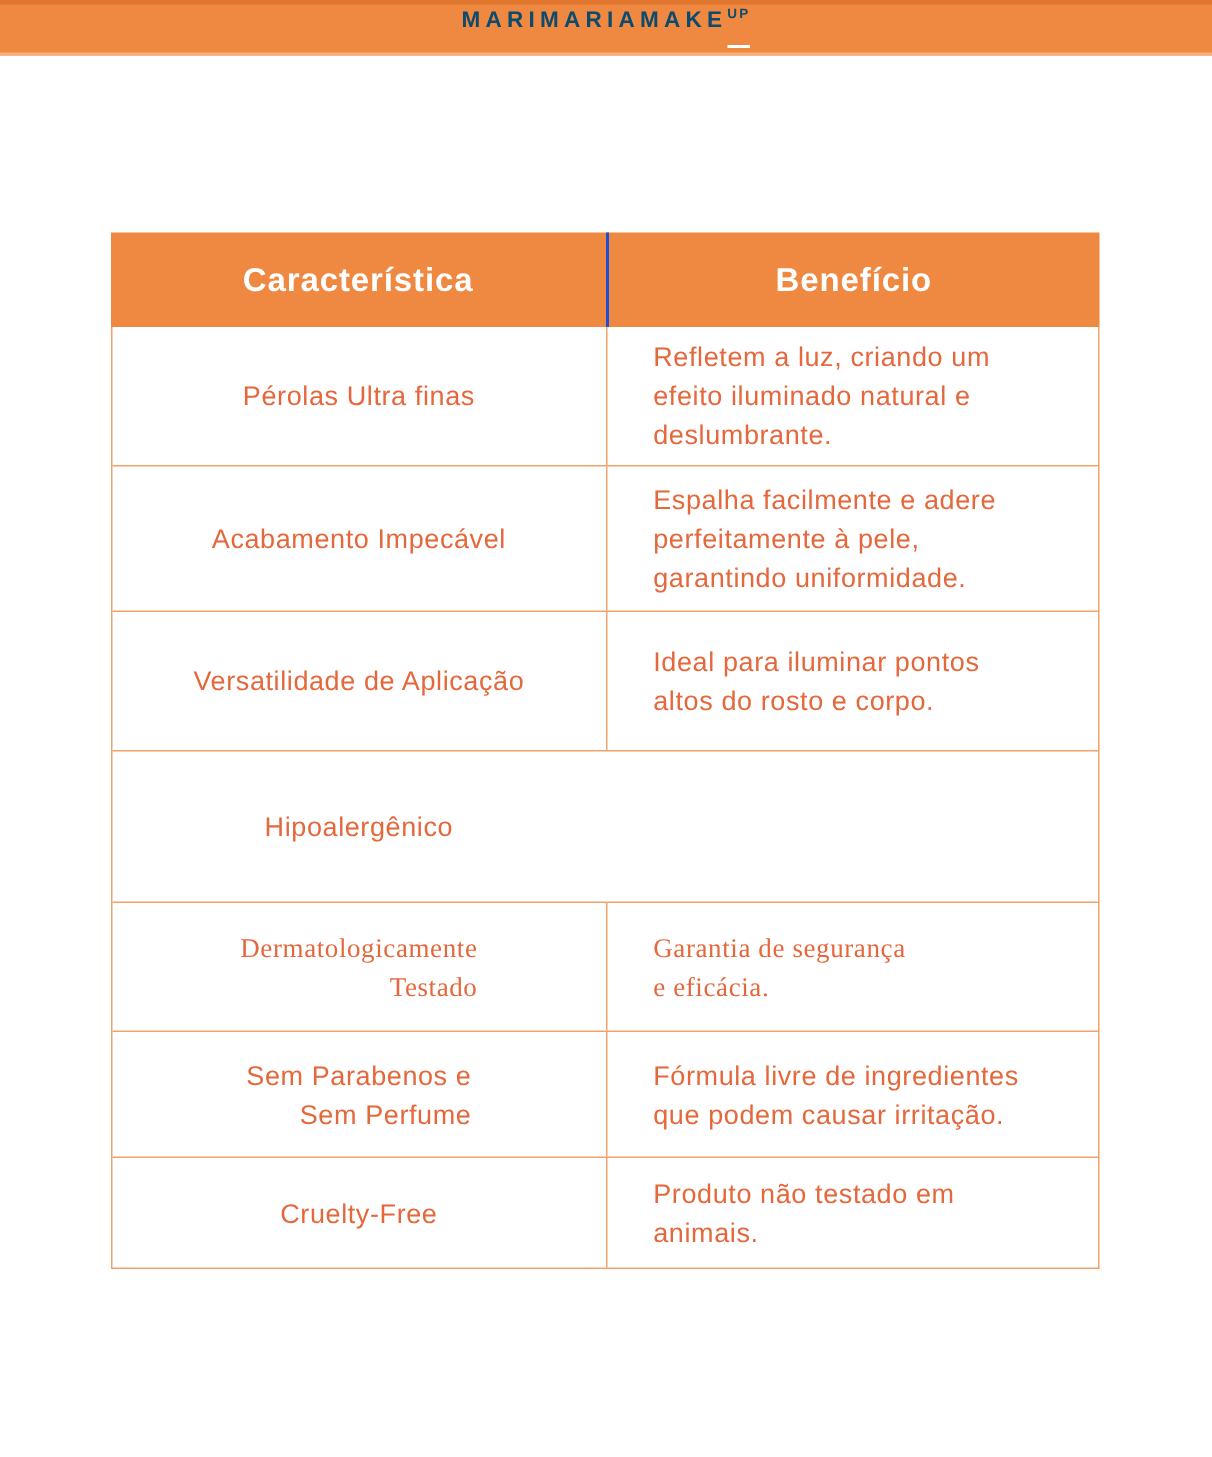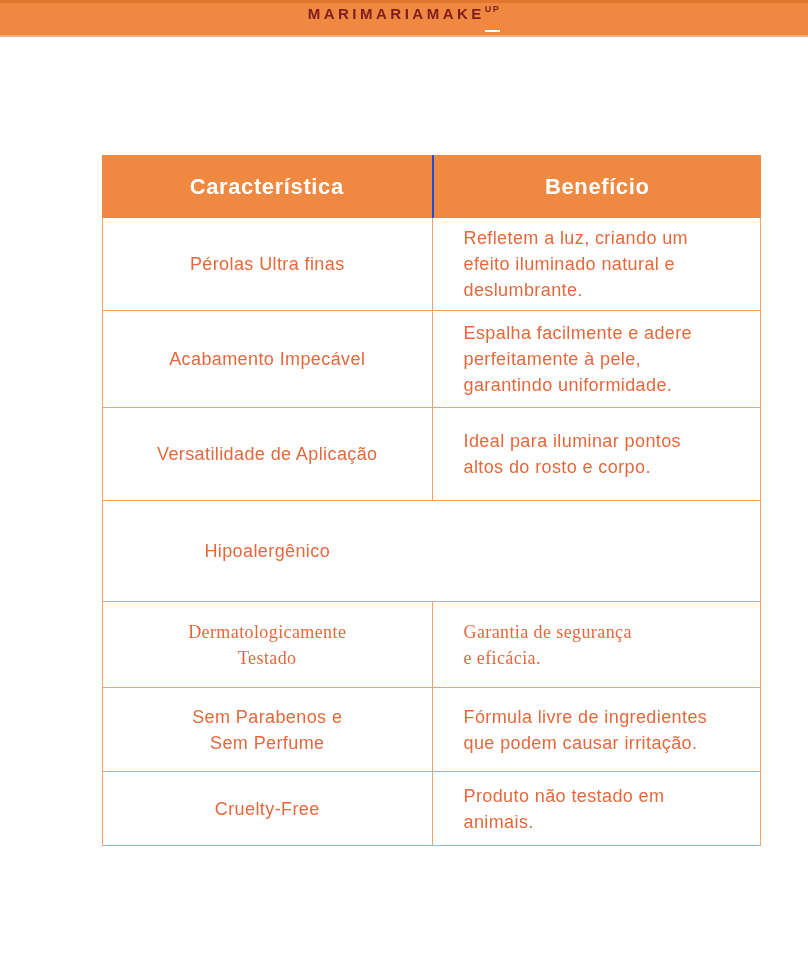--- a/index.html
+++ b/index.html
@@ -19,21 +19,21 @@
     width: 808px;
     height: 37px;
     background: #EF8840;
     border-top: 3px solid #E1772E;
     border-bottom: 2px solid #F6AE7C;
     display: flex;
     align-items: center;
     justify-content: center;
   }
   .logo {
-    color: #7f1d1d;
+    color: #0c4a6e;
     font-size: 15px;
     font-weight: bold;
     letter-spacing: 3.5px;
     display: flex;
     align-items: flex-start;
     line-height: 1;
   }
   .logo-sup {
     font-size: 9px;
     letter-spacing: 1.5px;
@@ -41,21 +41,20 @@
     padding-bottom: 16px;
     border-bottom: 2px solid #ffffff;
   }
 
   
   .fb-table {
     position: absolute;
     left: 74px;
     top: 155px;
     width: 659px;
-    margin-left: 28px;
   }
   .thead {
     display: flex;
     height: 63px;
     background: #EF8840;
   }
   .th {
     flex: 1 1 50%;
     display: flex;
     align-items: center;
@@ -91,21 +90,21 @@
     font-size: 18px;
     line-height: 26px;
     letter-spacing: 0.4px;
     white-space: pre-line;
     display: flex;
     align-items: center;
   }
   .cell.feature {
     flex: 0 0 50%;
     justify-content: center;
-    text-align: center;
+    text-align: right;
     padding: 0 14px;
   }
   .cell.benefit {
     flex: 0 0 50%;
     border-left: 1.5px solid #F1A26B;
     justify-content: flex-start;
     text-align: left;
     padding: 0 12px 0 31px;
   }
 </style>

